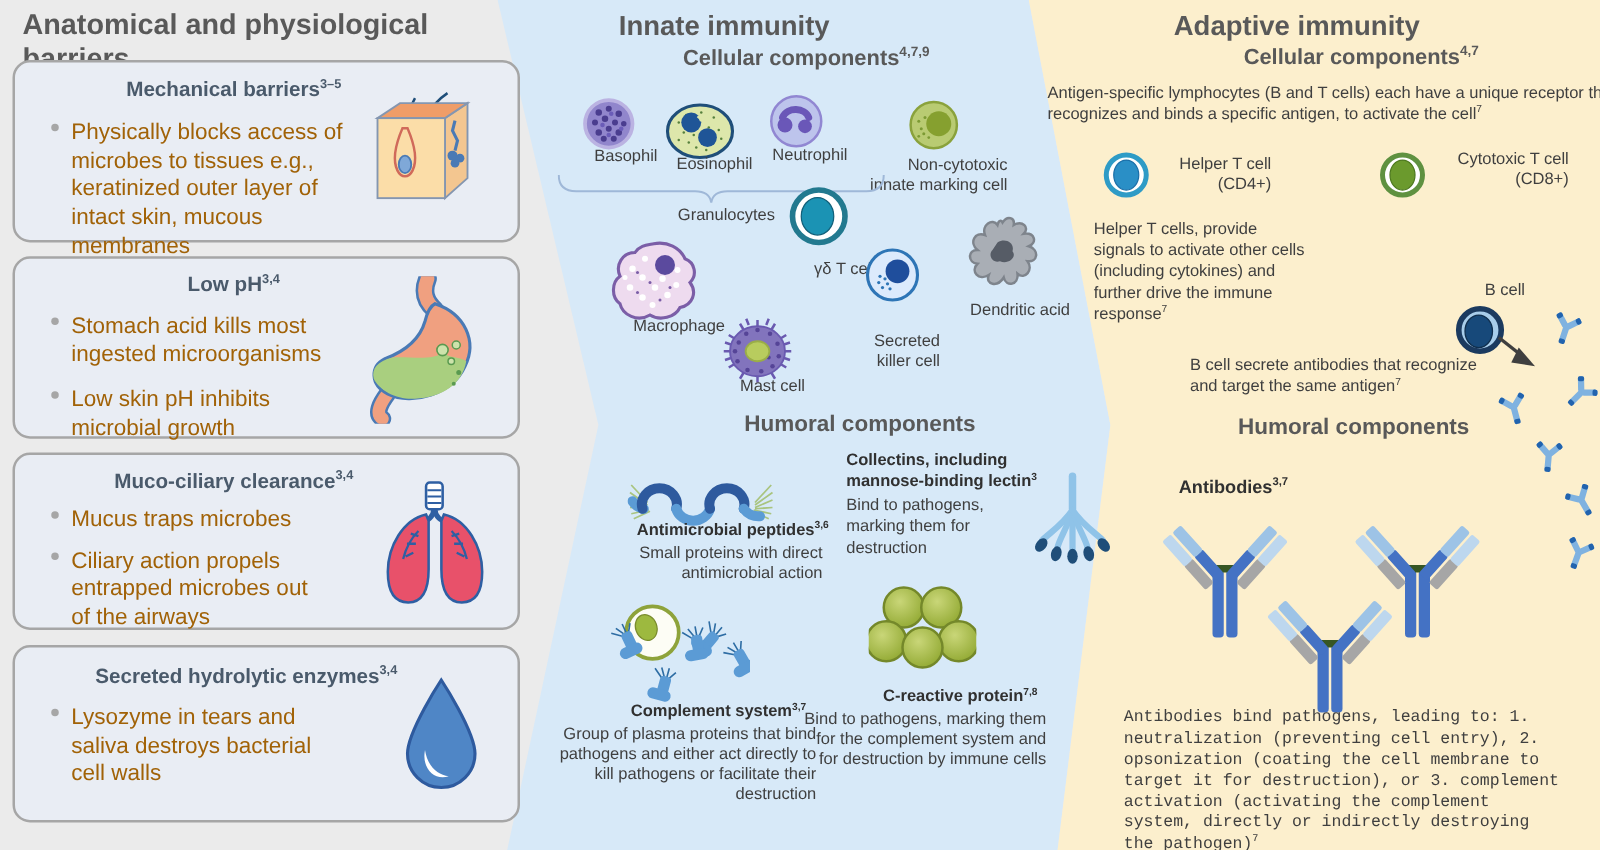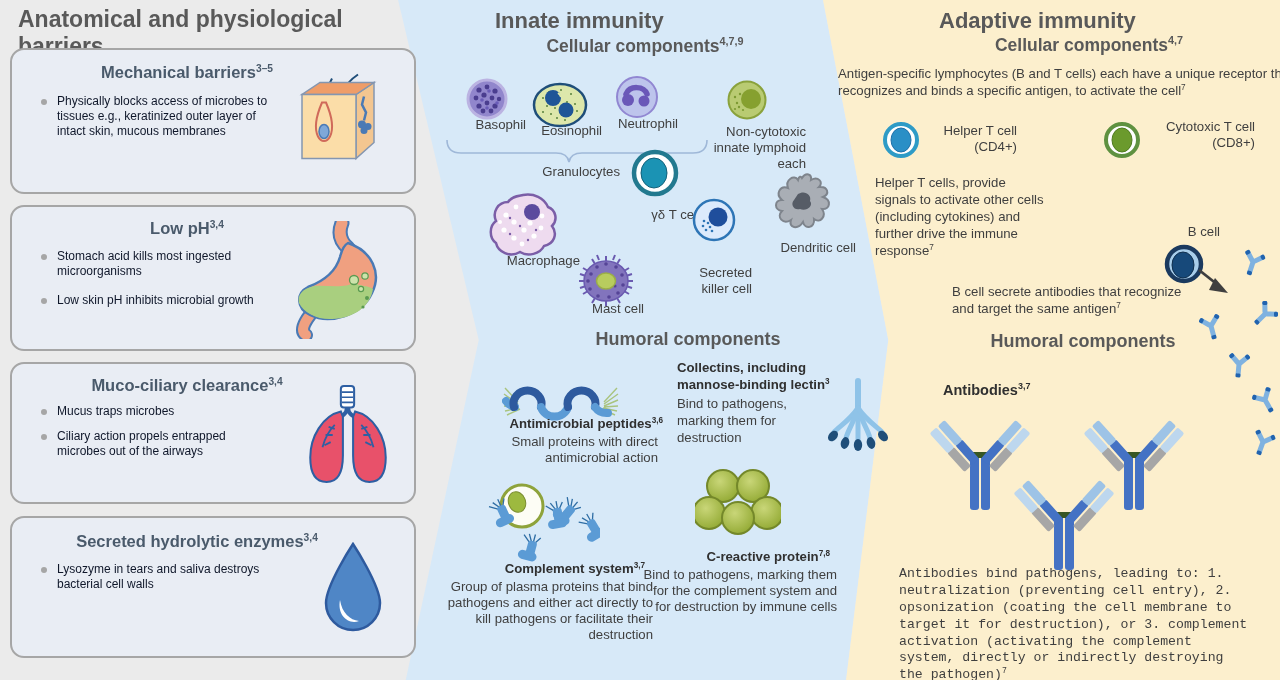--- a/index.html
+++ b/index.html
@@ -9,21 +9,21 @@
   .bg-blue{position:absolute;left:0;top:0;width:1280px;height:680px;background:#d7e9f8;
     clip-path:polygon(31.1% 0,64.3% 0,69.4% 50%,66.1% 100%,31.7% 100%,37.4% 50%);}
   .bg-cream{position:absolute;left:0;top:0;width:1280px;height:680px;background:#fcefcd;
     clip-path:polygon(64.3% 0,100% 0,100% 100%,66.1% 100%,69.4% 50%);}
   .h1{font-size:23px;font-weight:bold;color:#595959;}
   .h2{font-size:22px;font-weight:bold;color:#595959;text-align:left;}
   .h2s{font-size:17.5px;font-weight:bold;color:#595959;text-align:center;}
   .h3{font-size:18px;font-weight:bold;color:#595959;text-align:center;}
   .card{position:absolute;left:10px;width:402px;background:#e9edf4;border:2px solid #a6a6a6;border-radius:14px;}
   .card-h{position:absolute;left:30px;width:290px;text-align:center;font-size:16.5px;font-weight:bold;color:#4a5a6b;}
-  .bullet{position:relative;padding-left:17px;margin-bottom:9px;font-size:12px;color:#0f172a;line-height:1.26;}
+  .bullet{position:relative;padding-left:17px;margin-bottom:9px;font-size:18px;color:#a16207;line-height:1.26;}
   .bullet .dot{position:absolute;left:1px;top:5px;width:6px;height:6px;border-radius:50%;background:#a6a6a6;}
   .lbl{font-size:13.2px;color:#3f3f3f;text-align:right;line-height:1.2;}
   .lbl-l{font-size:13.2px;color:#3f3f3f;text-align:left;line-height:1.28;}
   .bld{font-weight:bold;color:#303030;}
   sup{vertical-align:super;font-size:0.62em;line-height:0;}
 </style>
 </head>
 <body>
 
 <div class="canvas">
@@ -208,21 +208,21 @@
         <circle cx="14" cy="15" r="1.2"></circle>
       <circle cx="13" cy="28" r="1.2"></circle>
         <circle cx="9" cy="30" r="1.1"></circle>
         <circle cx="17" cy="31" r="1.1"></circle>
     </g>
   </svg>
 
   <div class="abs lbl" style="left:446px;top:117px;width:80px;">Basophil</div>
   <div class="abs lbl" style="left:518px;top:123px;width:84px;">Eosinophil</div>
   <div class="abs lbl" style="left:598px;top:116px;width:80px;">Neutrophil</div>
-  <div class="abs lbl" style="left:690px;top:124px;width:116px;">Non-cytotoxic innate lymphoid each</div>
+  <div class="abs lbl" style="left:690px;top:124px;width:116px;">Non-cytotoxic innate marking cell</div>
 
   <svg class="abs" style="left:446px;top:139px;" width="262" height="26" viewBox="0 0 262 26">
     <path d="M1,1 C1,10 6,14 15,14 L110,14 C118,14 122,17 123,23 C124,17 128,14 136,14 L247,14 C256,14 261,10 261,1" stroke="#9fb8d8" stroke-width="1.6" fill="none"></path>
   </svg>
   <div class="abs lbl" style="left:500px;top:164px;width:120px;">Granulocytes</div>
 
   <svg class="abs" style="left:631px;top:149px;" width="48" height="48" viewBox="0 0 48 48">
     <circle cx="24" cy="24" r="21" fill="#ffffff" stroke="#22798f" stroke-width="4.5"></circle>
     <ellipse cx="23" cy="24" rx="13" ry="15" fill="#1b93b4" stroke="#11607a" stroke-width="1"></ellipse>
   </svg>
@@ -289,21 +289,21 @@
         <circle cx="17" cy="26" r="1.3"></circle>
         <circle cx="21" cy="34" r="1.3"></circle>
     </g>
   </svg>
   <div class="abs lbl" style="left:672px;top:265px;width:80px;">Secreted killer cell</div>
 
   <svg class="abs" style="left:770px;top:170px;" width="64" height="64" viewBox="0 0 64 64">
     <path d="M32,8 C36,2 42,4 41,10 C48,6 54,12 49,17 C58,16 60,24 53,27 C62,30 60,40 52,39 C57,46 50,54 44,49 C45,58 35,60 33,52 C28,60 18,58 21,50 C13,55 6,47 12,41 C4,40 4,30 12,30 C5,24 10,15 18,18 C15,10 24,4 28,10 C29,6 31,6 32,8 Z" fill="#a9aeb5" stroke="#7e848c" stroke-width="2"></path>
     <path d="M28,24 C34,20 42,24 40,31 C44,36 36,42 30,39 C24,41 20,34 24,30 Z" fill="#565c66"></path>
   </svg>
-  <div class="abs lbl" style="left:756px;top:240px;width:100px;">Dendritic cell</div>
+  <div class="abs lbl" style="left:756px;top:240px;width:100px;">Dendritic acid</div>
 
   <div class="abs h3" style="left:538px;top:329px;width:300px;">Humoral components</div>
 
   <svg class="abs" style="left:502px;top:382px;" width="118" height="42" viewBox="0 0 118 42">
     <g stroke="#a9c47f" stroke-width="1.4">
       <path d="M16,20 L3,6 M16,22 L2,12 M16,24 L2,18 M16,25 L2,24 M17,26 L3,29 M18,27 L5,33"></path>
       <path d="M102,20 L115,6 M102,22 L116,12 M102,24 L116,18 M102,25 L116,24 M101,26 L115,29 M100,27 L113,33"></path>
     </g>
     <path d="M4,19 a14,13 0 0 0 9,6" stroke="#5b9bd5" stroke-width="8" fill="none" stroke-linecap="round"></path>
     <path d="M12,25 a14,13 0 1 1 27,0" stroke="#2e5a9e" stroke-width="8" fill="none" stroke-linecap="round"></path>

